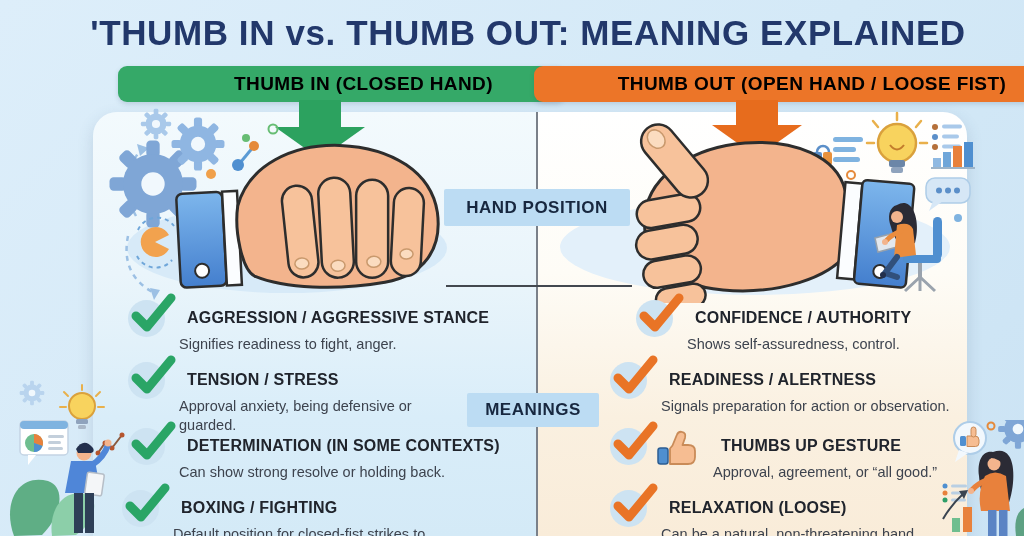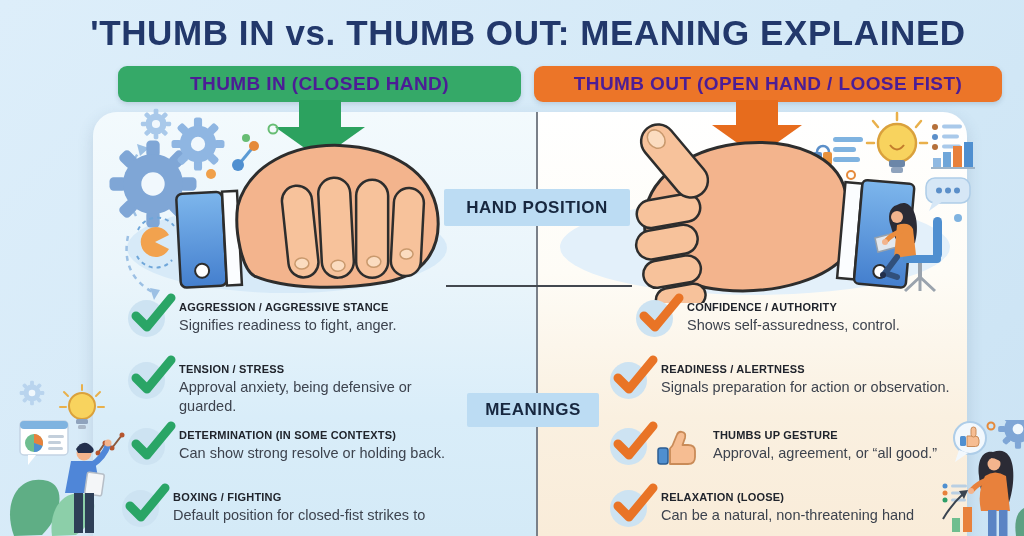--- a/index.html
+++ b/index.html
@@ -3,41 +3,41 @@
 <meta charset="utf-8">
 <style>
   html,body{margin:0;padding:0;background:#c9e2f3;}
   .stage{position:relative;width:1024px;height:536px;overflow:hidden;
     background:linear-gradient(135deg,#ddeefa 0%,#d4e9f7 55%,#cbe3f4 100%);
     font-family:"Liberation Sans",sans-serif;}
   .abs{position:absolute;}
   .title{position:absolute;top:13px;left:16px;width:100%;text-align:center;
     font-size:35px;font-weight:800;color:#22386b;letter-spacing:.6px;}
   .banner{position:absolute;top:66px;height:36px;border-radius:9px;display:flex;
-    align-items:center;justify-content:center;color:#4c1d95;font-weight:800;
-    font-size:19px;letter-spacing:.4px;box-shadow:0 2px 5px rgba(40,70,100,.18);}
+    align-items:center;justify-content:center;color:#000000;font-weight:800;
+    font-size:19px;letter-spacing:.4px;box-shadow:0 2px 5px rgba(40,70,100,.18);padding-left:44px;}
   .banner.green{left:118px;width:403px;background:#35a968;}
   .banner.orange{left:534px;width:468px;background:#ec7528;text-align:center;}
   .panel{position:absolute;left:93px;top:112px;width:874px;height:424px;
     border-radius:24px 24px 0 0;overflow:hidden;box-shadow:0 6px 16px rgba(60,90,120,.18);}
   .panel-left{position:absolute;left:0;top:0;width:444px;height:100%;
     background:linear-gradient(#f3fafd 0%,#eaf5fb 38%,#d9edf9 72%,#d4eaf7 100%);}
   .panel-right{position:absolute;left:444px;top:0;width:430px;height:100%;
     background:linear-gradient(#ffffff 0%,#fefcf6 38%,#faf0e0 72%,#f9ecd9 100%);}
   .divider{position:absolute;left:536px;top:112px;width:2px;height:424px;background:#7a8089;}
   .hline{position:absolute;left:446px;top:285px;width:186px;height:2px;background:#43484f;}
   .pill{position:absolute;background:#bcdcf3;color:#17273f;font-weight:800;border-radius:2px;
     display:flex;align-items:center;justify-content:center;letter-spacing:.5px;font-size:17px;}
   #pill-hand{left:444px;top:189px;width:186px;height:37px;}
   #pill-meanings{left:467px;top:393px;width:132px;height:34px;}
   .item{position:absolute;display:flex;gap:14px;}
   .check{width:37px;height:37px;border-radius:50%;background:#cde3f2;position:relative;flex:none;}
   .check svg{position:absolute;left:2px;top:-8px;}
   .item .txt{padding-top:1px;}
-  .item h3{margin:0;font-size:11px;font-weight:800;color:#20242c;letter-spacing:.2px;white-space:nowrap;}
+  .item h3{margin:8px;font-size:16px;font-weight:800;color:#20242c;letter-spacing:.2px;white-space:nowrap;}
   .item p{margin:3px 0 0;font-size:14.5px;color:#3d434e;line-height:1.28;}
   .thumbicon{flex:none;margin-top:2px;}
 </style>
 </head>
 <body>
 
 <div class="stage">
 
   <svg width="0" height="0" style="position:absolute">
     <defs>

